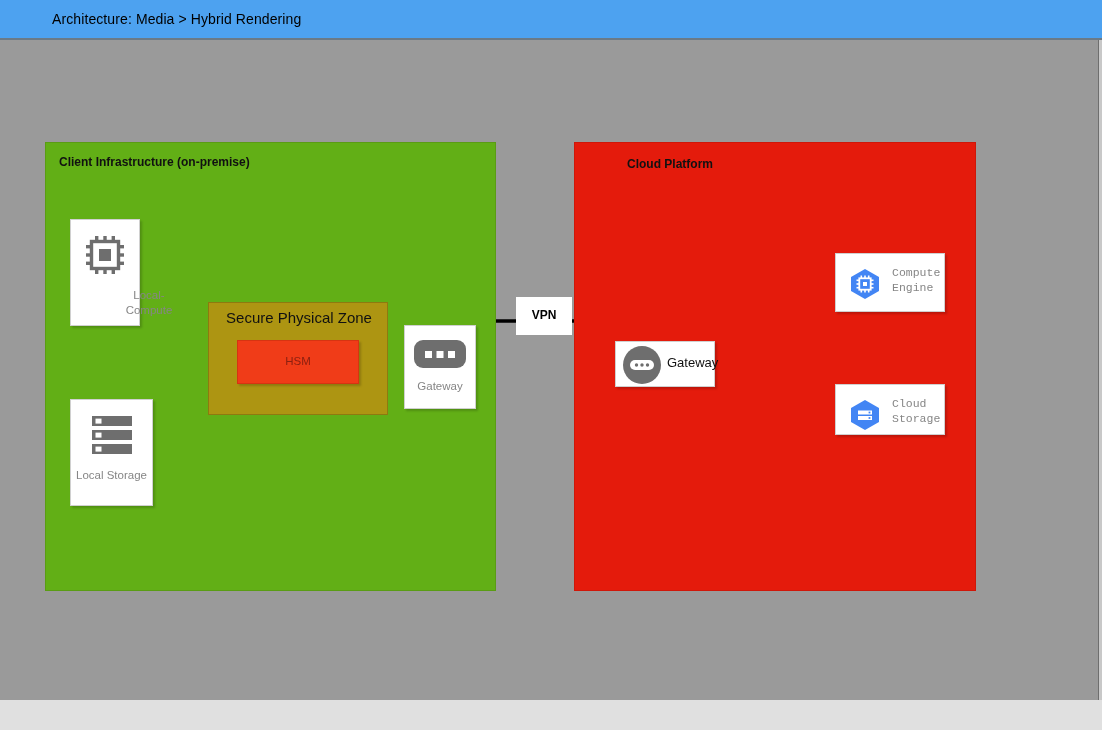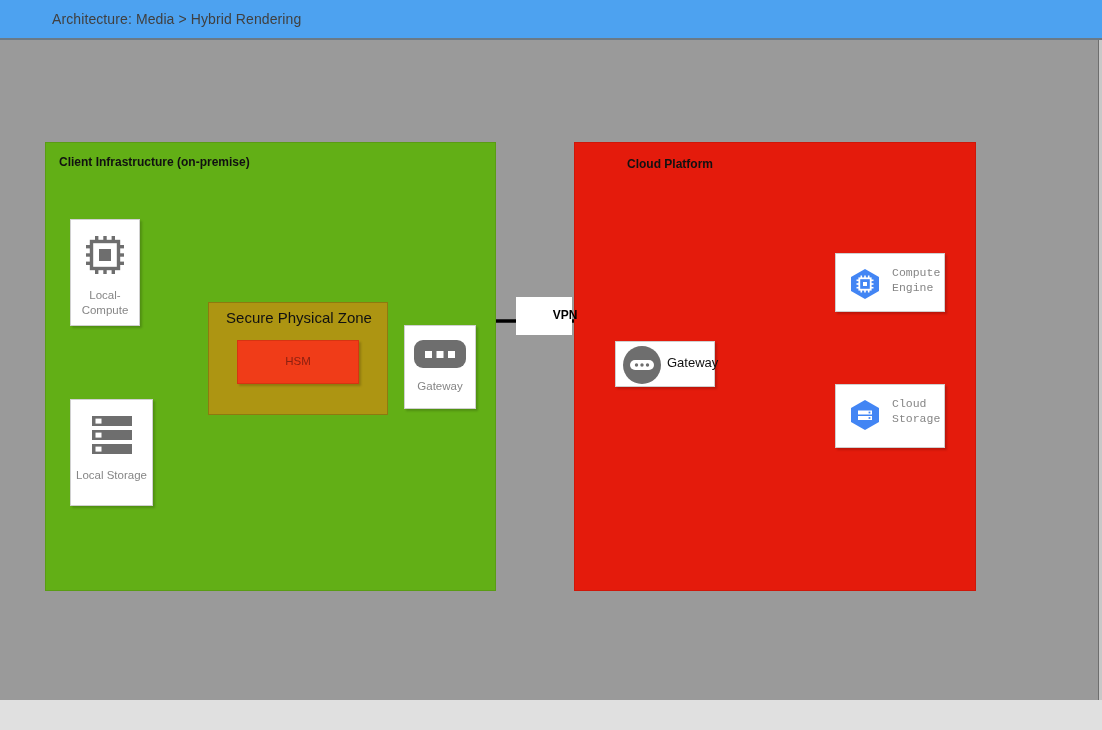--- a/index.html
+++ b/index.html
@@ -30,21 +30,21 @@
     height: 40px;
     background: #4da2f0;
     border-bottom: 2px solid #6b7a86;
     box-sizing: border-box;
   }
   #breadcrumb {
     position: absolute;
     left: 52px;
     top: 11px;
     font-size: 14px;
-    color: #404040;
+    color: #000000;
     white-space: nowrap;
     letter-spacing: 0.1px;
   }
 
   
   #canvas {
     position: absolute;
     left: 0; top: 42px;
     width: 1098px;
     height: 658px;
@@ -150,21 +150,21 @@
     width: 100%;
     text-align: center;
     font-size: 11.5px;
     font-weight: normal;
     color: #8c2010;
   }
 
   
   #node-gateway-cloud { left: 615px; top: 299px; width: 100px; height: 46px; }
   #node-compute-engine { left: 835px; top: 211px; width: 110px; height: 59px; }
-  #node-cloud-storage  { left: 835px; top: 342px; width: 110px; height: 64px; }
+  #node-cloud-storage  { left: 835px; top: 342px; width: 110px; height: 51px; }
 
   .cloud-node-label {
     position: absolute;
     left: 56px;
     top: 11px;
     font-size: 11.5px;
     color: #868686;
     line-height: 15px;
     white-space: pre-line;
     font-family: Liberation Mono, monospace;
@@ -179,21 +179,20 @@
     box-sizing: border-box;
   }
   #vpn-label span {
     position: absolute;
     left: 0; top: 11px;
     width: 100%;
     text-align: center;
     font-size: 12px;
     font-weight: bold;
     color: #000000;
-    padding-left: 21px;
   }
 
   
   .icon-wrap {
     position: absolute;
     left: 0;
     width: 100%;
     display: flex;
     justify-content: center;
   }
@@ -297,21 +296,21 @@
             <rect x="4" y="21.3" width="6" height="3.4"></rect>
             <rect x="4" y="29.6" width="6" height="3.4"></rect>
             <rect x="36" y="13" width="6" height="3.4"></rect>
             <rect x="36" y="21.3" width="6" height="3.4"></rect>
             <rect x="36" y="29.6" width="6" height="3.4"></rect>
           </g>
           <rect x="9.5" y="9.5" width="27" height="27" fill="none" stroke="#6e6e6e" stroke-width="3.4"></rect>
           <rect x="17" y="17" width="12" height="12" fill="#6e6e6e"></rect>
         </svg>
       </div>
-      <div class="node-label" style="top:68px;">Local-
+      <div class="node-label" style="top:68px;padding-left:44px;">Local-
 Compute</div>
     </div>
 
     <div id="node-local-storage" class="node">
       <div class="icon-wrap" style="top:14px;">
         <svg class="svg-icon" width="46" height="42" viewBox="0 0 46 42">
           <g>
             <rect x="3" y="2" width="40" height="10" fill="#6e6e6e"></rect>
             <rect x="6.5" y="4.6" width="6" height="5" fill="#ffffff"></rect>
             <rect x="3" y="16" width="40" height="10" fill="#6e6e6e"></rect>

